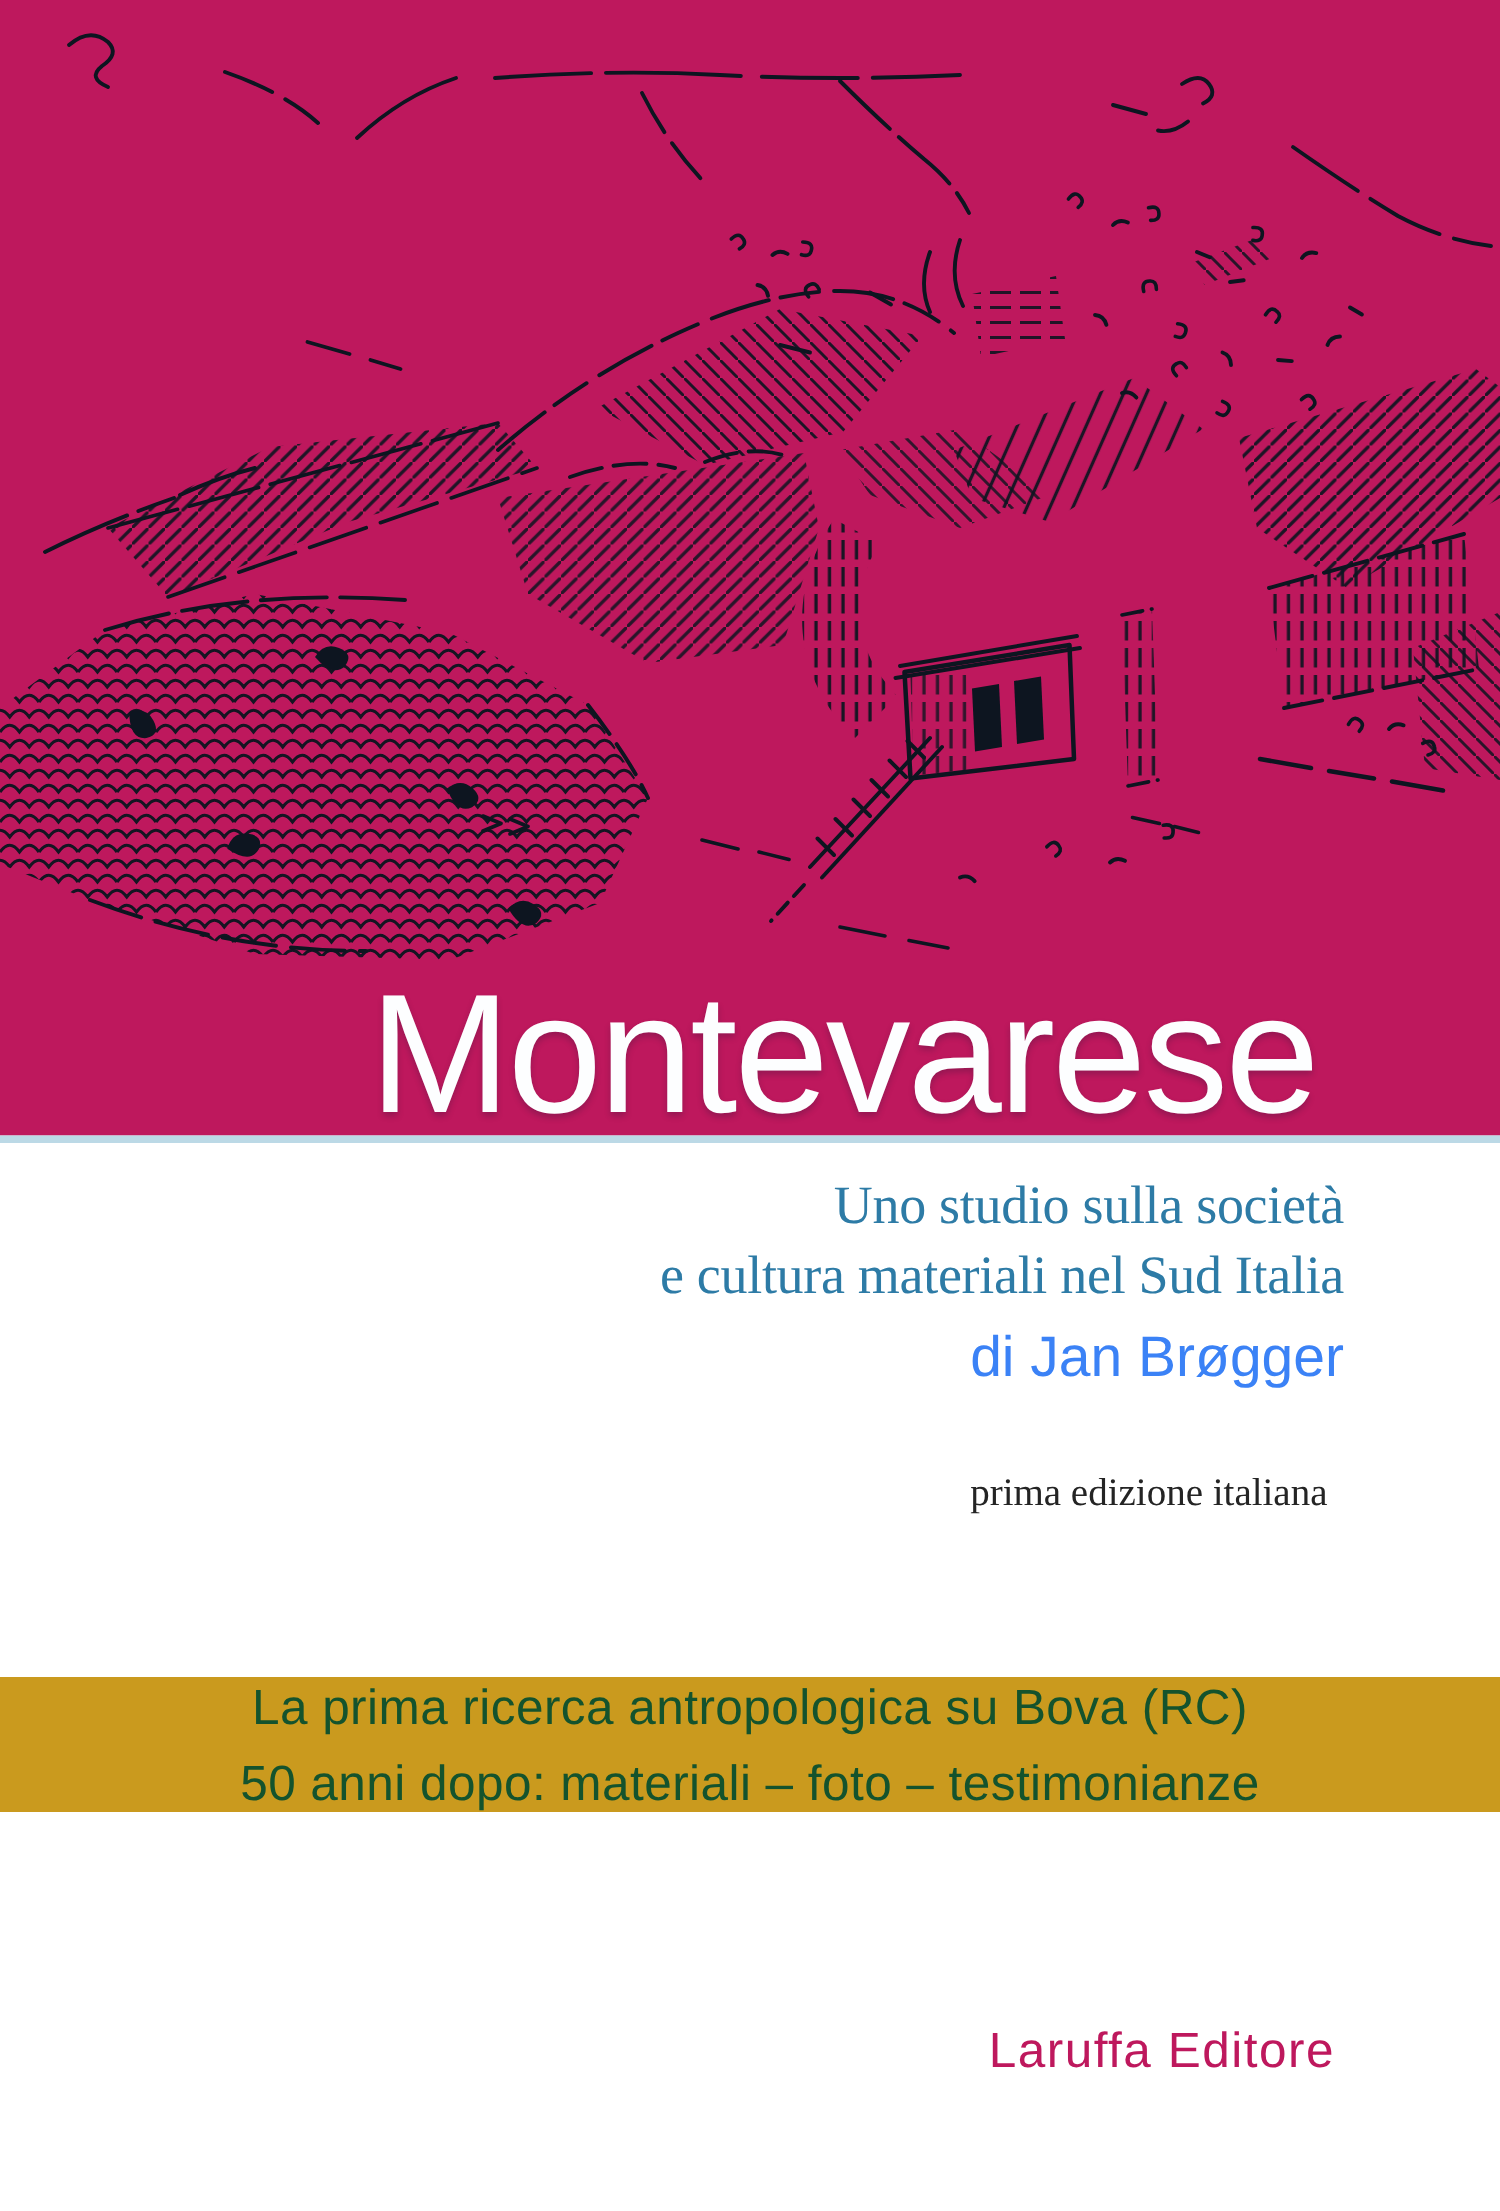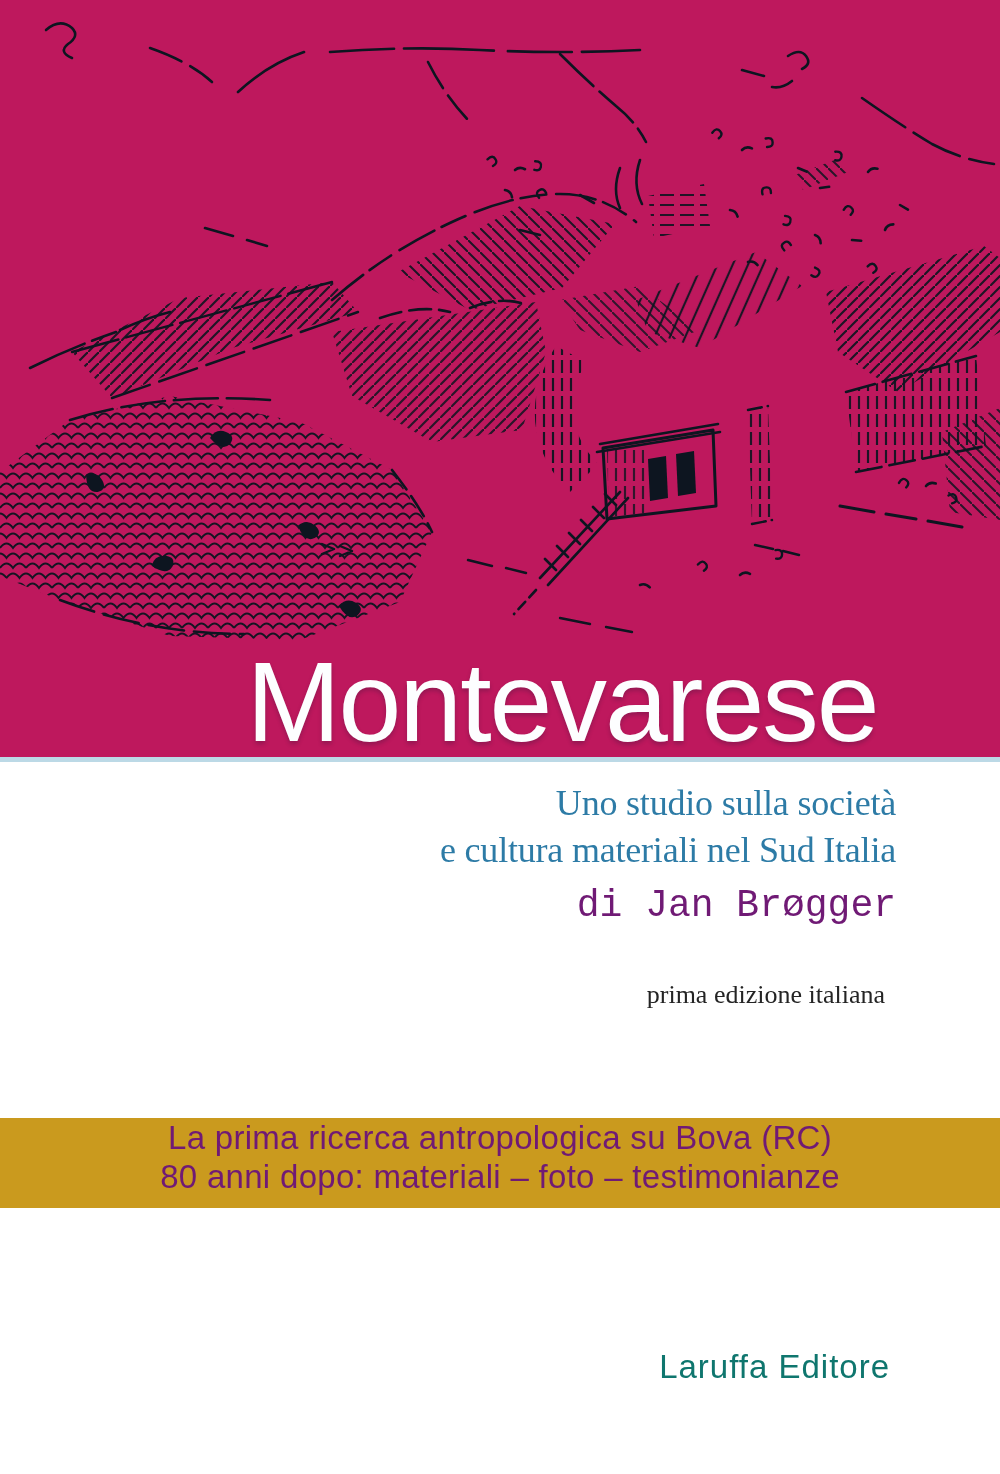--- a/index.html
+++ b/index.html
@@ -25,39 +25,39 @@
     text-shadow:0 3px 4px rgba(0,25,45,.22);
   }
   
   .subtitle{
     position:absolute;top:780px;right:104px;margin:0;text-align:right;
     font-family:"Liberation Serif",serif;font-size:36px;line-height:47px;
     color:#2d7ba6;letter-spacing:-0.2px;
   }
   .author-line{
     position:absolute;top:884px;right:104px;margin:0;text-align:right;
-    font-family:Liberation Mono, monospace;font-size:38px;color:#701a75;
+    font-family:Liberation Sans, sans-serif;font-size:38px;color:#3b82f6;
   }
   .edition-note{
     position:absolute;top:968px;right:103px;margin:12px;text-align:right;
     font-family:"Liberation Serif",serif;font-size:26px;color:#242424;
   }
   
   .banner{
     position:absolute;top:1118px;left:0;width:1000px;height:90px;
-    background:#ca9a1e;color:#701a75;
-    display:flex;flex-direction:column;align-items:center;justify-content:flex-start;
+    background:#ca9a1e;color:#14532d;
+    display:flex;flex-direction:column;align-items:center;justify-content:space-between;
     font-family:"Liberation Sans",sans-serif;font-size:33px;line-height:39px;
     letter-spacing:0.3px;font-weight:400;
   }
   
   .publisher{
     position:absolute;top:1348px;right:110px;margin:0;text-align:right;
     font-family:"Liberation Sans",sans-serif;font-weight:300;
-    font-size:33px;color:#0f766e;letter-spacing:1px;
+    font-size:33px;color:#be185d;letter-spacing:1px;
   }
   .ink{stroke:#0d1520;fill:none;stroke-linecap:round;stroke-linejoin:round;}
 </style>
 </head>
 <body>
 
 <div class="cover">
 
   <div class="blue-panel">
 
@@ -219,18 +219,18 @@
 
   <p class="subtitle">
     <span>Uno studio sulla società</span><br>
     <span>e cultura materiali nel Sud Italia</span>
   </p>
   <p class="author-line">di Jan Brøgger</p>
   <p class="edition-note">prima edizione italiana</p>
 
   <div class="banner">
     <span>La prima ricerca antropologica su Bova (RC)</span>
-    <span>80 anni dopo: materiali – foto – testimonianze</span>
+    <span>50 anni dopo: materiali – foto – testimonianze</span>
   </div>
 
   <p class="publisher">Laruffa Editore</p>
 
 </div>
 
 </body></html>

